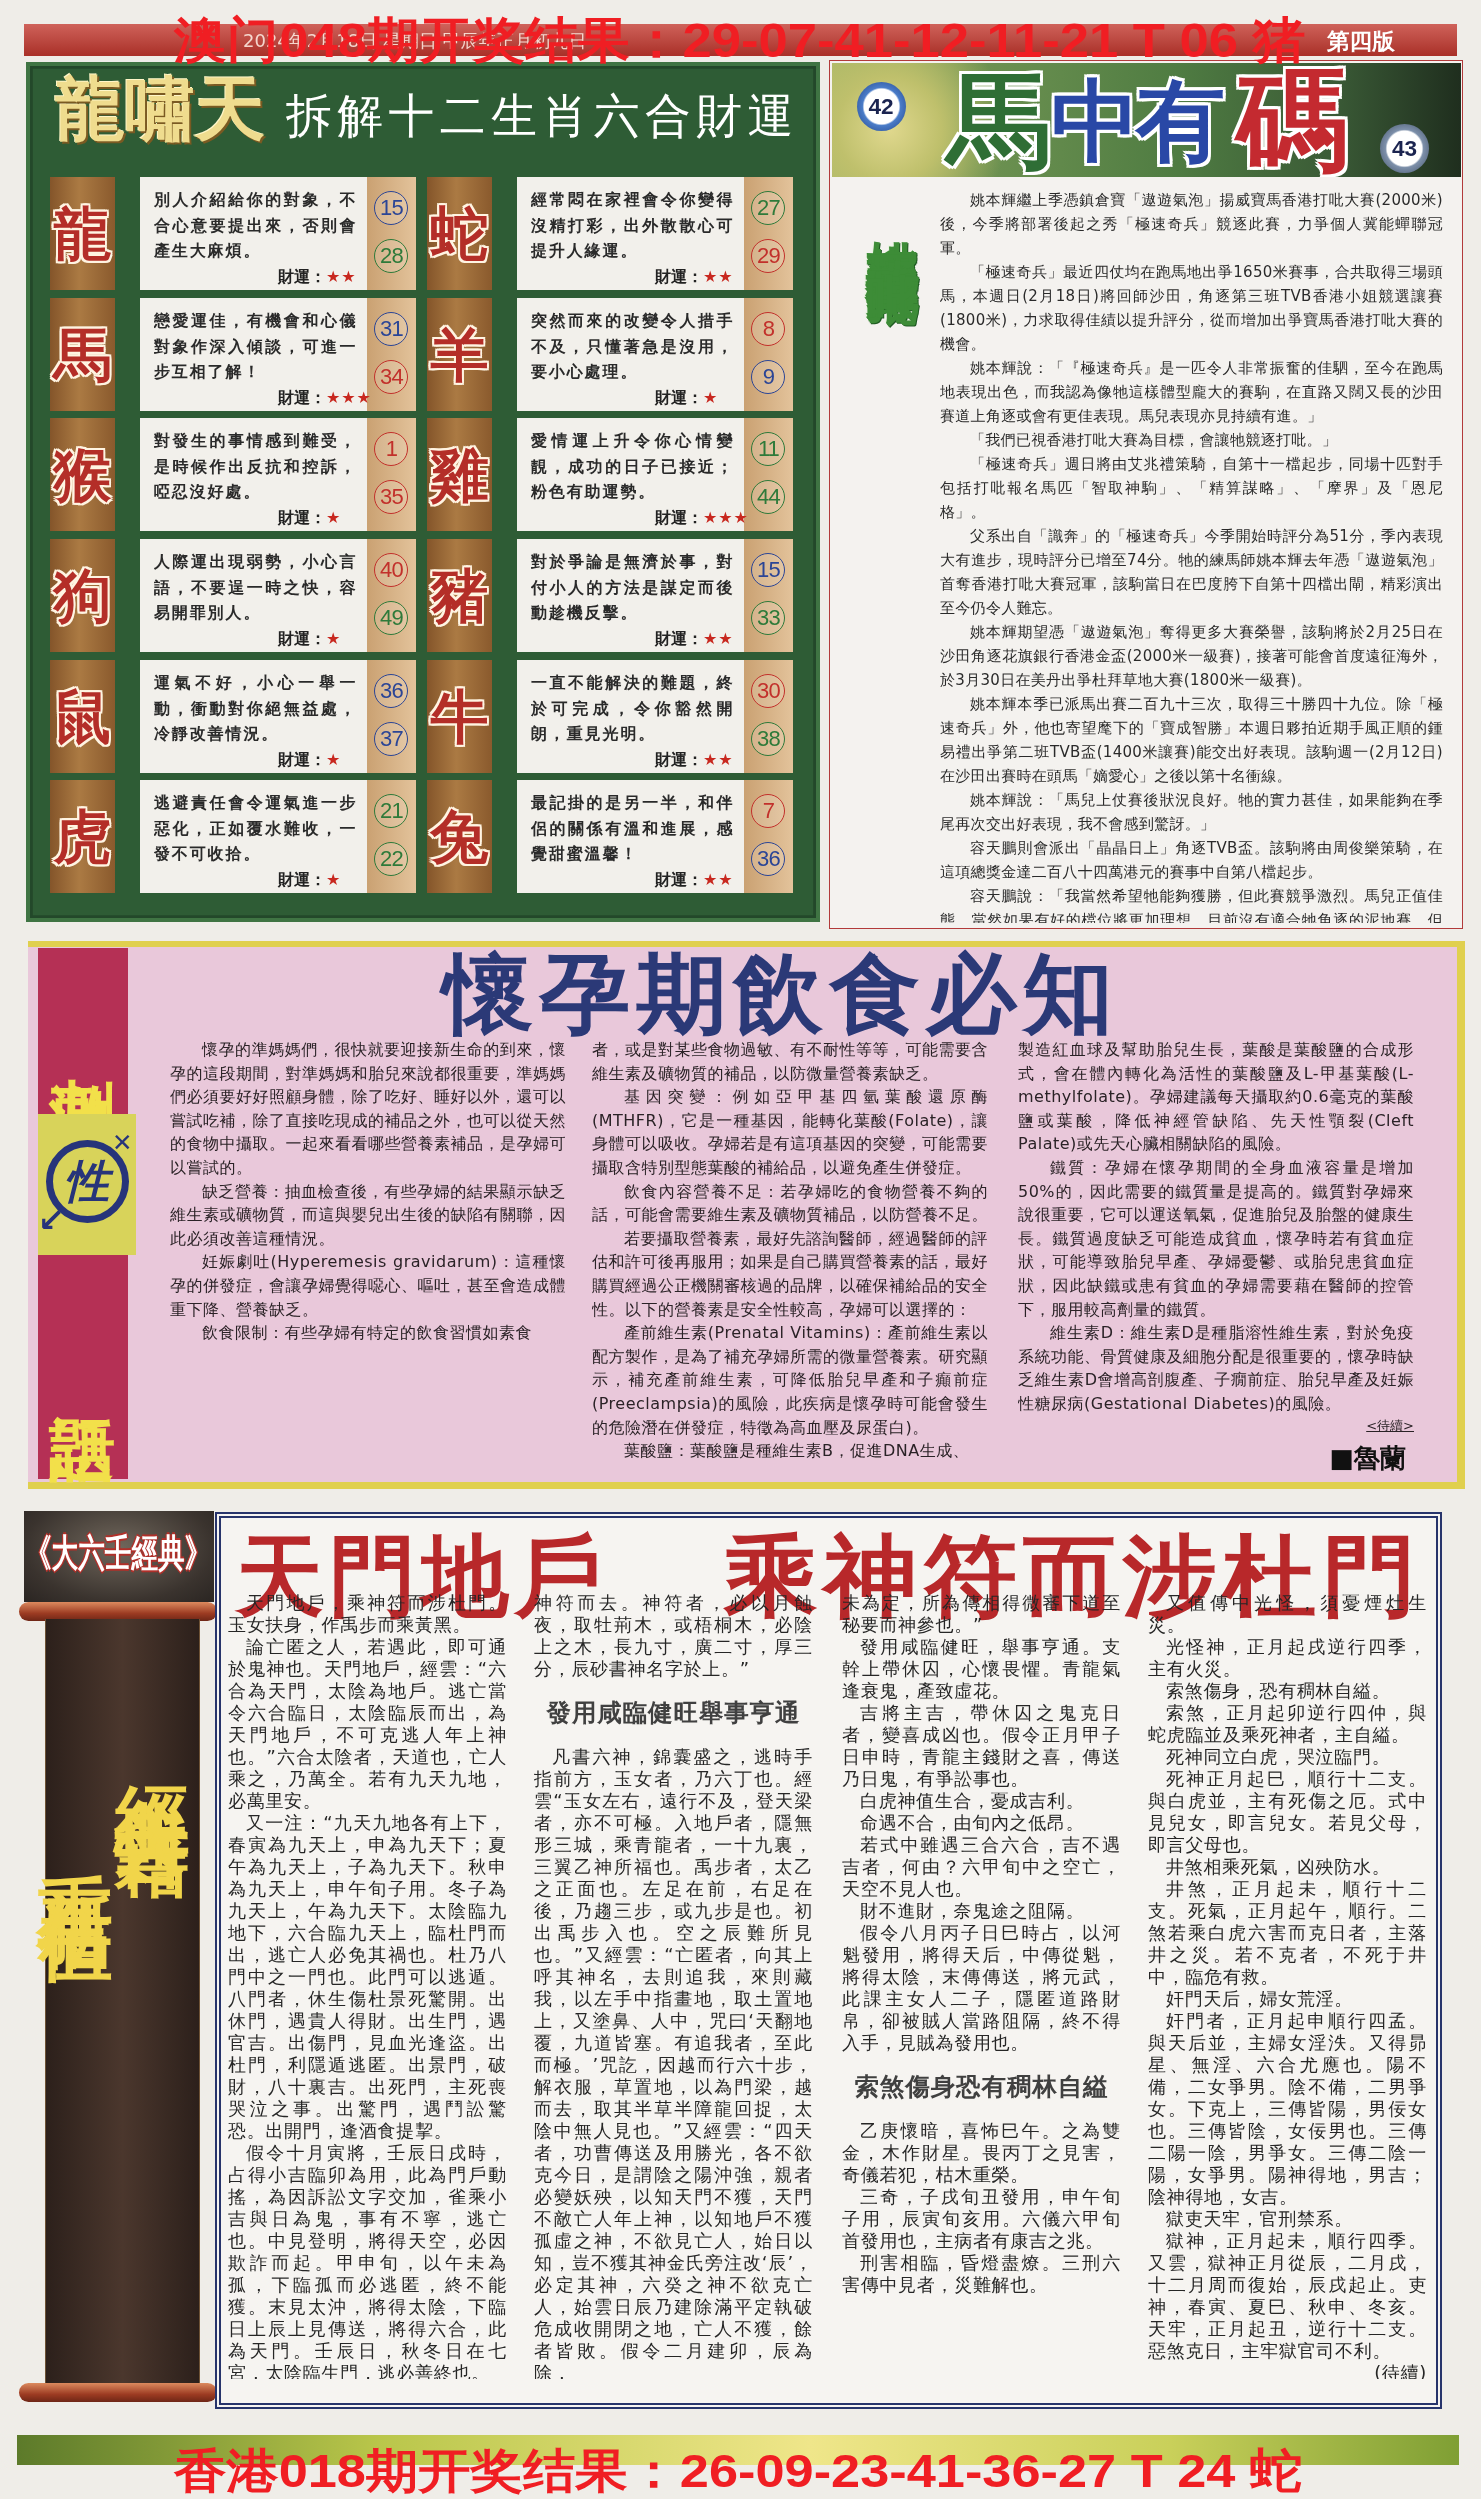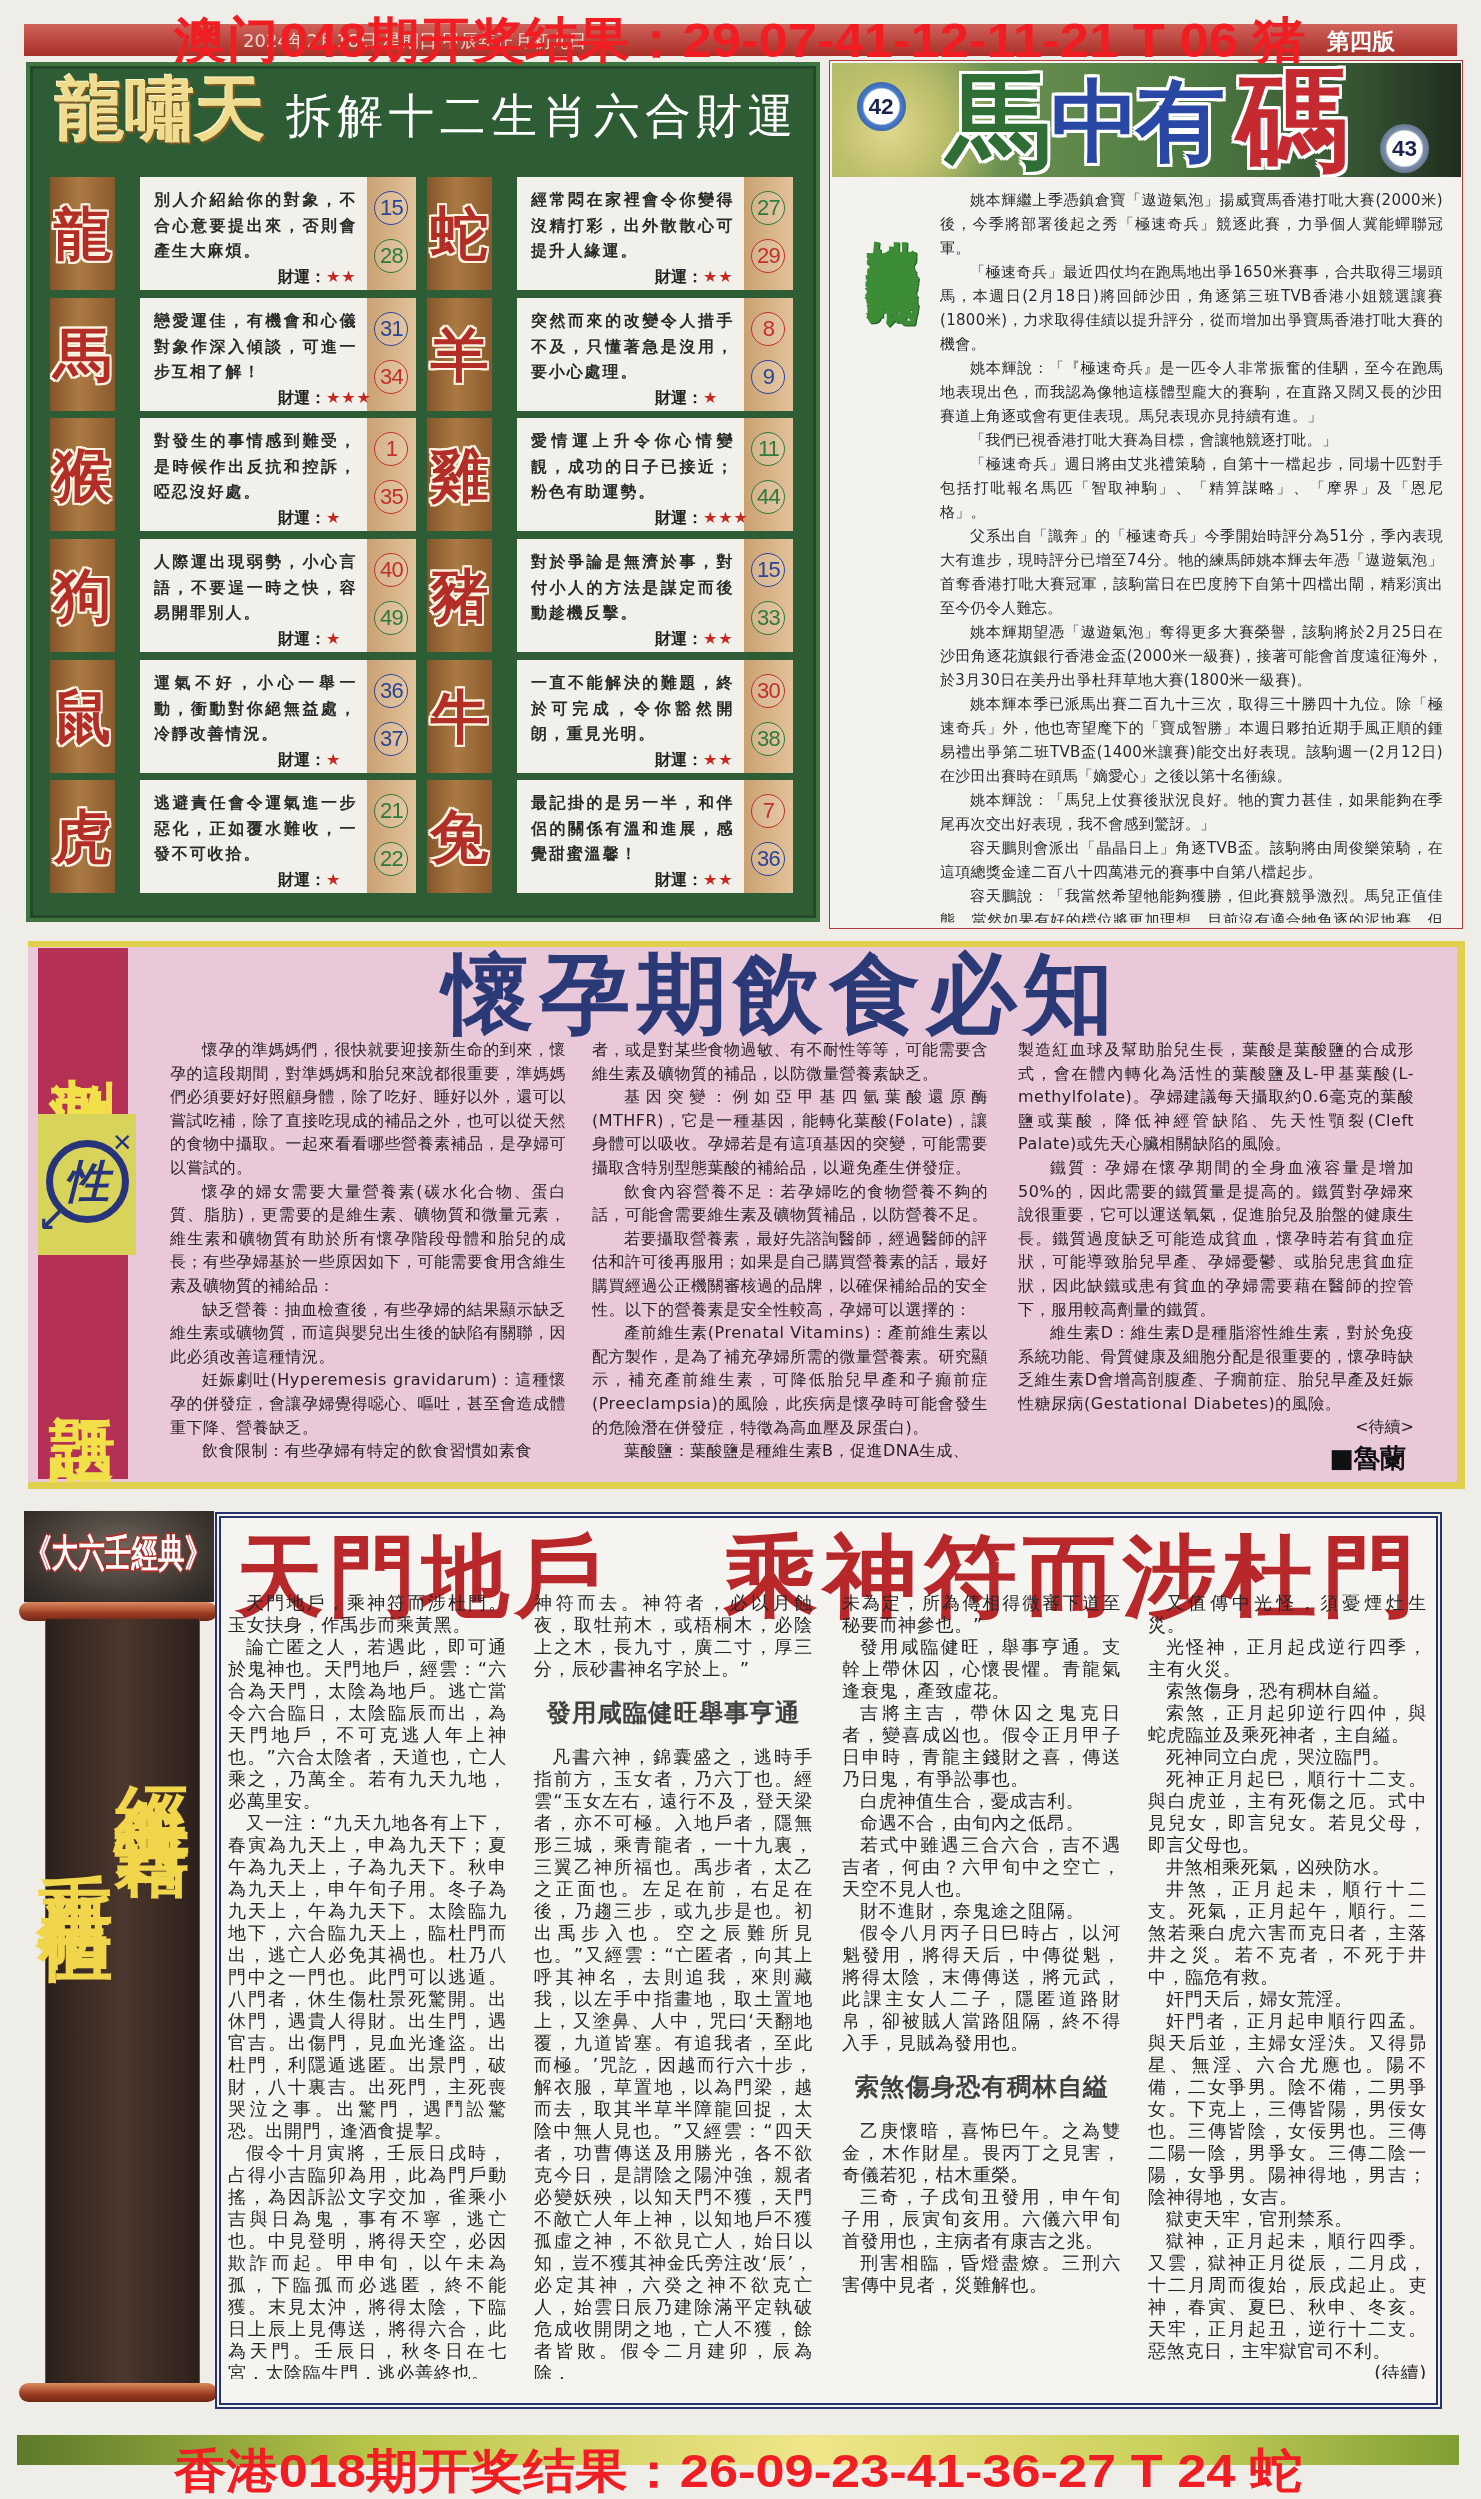--- a/index.html
+++ b/index.html
@@ -62,21 +62,21 @@
 .tb-mid{height:141px;background:#d8d35a;position:relative;}
 .tb-bot{height:224px;}
 .sexcircle{position:absolute;left:7.5px;top:26px;width:83px;height:83px;border-radius:50%;border:7.5px solid #27347a;display:flex;align-items:center;justify-content:center;
   font-size:45px;font-weight:bold;font-style:italic;color:#27347a;}
 .arrow-ic{position:absolute;left:0px;top:90px;font-size:32px;color:#27347a;font-weight:bold;line-height:1;}
 .cross-ic{position:absolute;left:74px;top:17px;font-size:24.5px;color:#27347a;font-weight:bold;line-height:1;}
 .ptitle{left:443px;top:950px;font-size:87px;font-weight:bold;color:#2b3977;line-height:1;letter-spacing:5.7px;}
 .pcol{top:1038px;width:396px;height:435px;font-size:16px;line-height:23.6px;letter-spacing:0.5px;text-align:justify;color:#2a2226;overflow:hidden;}
 .pcol p{text-indent:2em;}
 .pcol p.cont{text-indent:0;}
-.ptbc{left:1018px;top:1417px;width:396px;text-align:right;font-size:16px;color:#2a2226;}
+.ptbc{left:1018px;top:1417px;width:396px;text-align:right;font-size:13px;color:#2a2226;text-decoration:underline;}
 .pauthor{left:1018px;top:1441px;width:388px;text-align:right;font-size:26px;font-weight:bold;color:#111;}
 
 
 .ctop{left:23.6px;top:1511px;width:190px;height:91px;background:radial-gradient(ellipse at 50% 40%,#70675c,#3a332e 70%,#2a2522);}
 .cseries{left:25.4px;top:1534px;font-size:38px;font-weight:bold;color:#fff;line-height:1;
   text-shadow:1.9px 0 0 #b0302a,-1.9px 0 0 #b0302a,0 1.9px 0 #b0302a,0 -1.9px 0 #b0302a;}
 .crod{left:19px;width:198px;height:19px;border-radius:9.4px;background:linear-gradient(#dc8a5e,#9c3b22 60%,#6e2616);}
 .cscroll{left:45px;top:1619px;width:155px;height:765px;background:linear-gradient(90deg,#2c201b,#4b372d 50%,#2c201b);border-left:1.9px solid #6d5235;border-right:1.9px solid #6d5235;}
 .cslogan{writing-mode:vertical-rl;font-size:75px;font-weight:bold;color:#f1d54a;letter-spacing:13px;line-height:1;}
 .cbox{left:215px;top:1512px;width:1227px;height:897px;border:6.6px double #27346b;background:#f6f4f1;}
@@ -268,21 +268,20 @@
         <span>性</span>
       </div>
     <span class="arrow-ic">↙</span>
     <span class="cross-ic">✕</span>
   </div>
   <div class="tb-red tb-bot">話題</div>
 </div>
 <div class="abs ptitle serif nowrap" style="transform-origin: left top; transform: scaleX(1.04227);">懷孕期飲食必知</div>
 <div class="abs pcol" style="left:170px;">
   <p>懷孕的準媽媽們，很快就要迎接新生命的到來，懷孕的這段期間，對準媽媽和胎兒來說都很重要，準媽媽們必須要好好照顧身體，除了吃好、睡好以外，還可以嘗試吃補，除了直接吃現成的補品之外，也可以從天然的食物中攝取。一起來看看哪些營養素補品，是孕婦可以嘗試的。</p>
-  <p>懷孕的婦女需要大量營養素(碳水化合物、蛋白質、脂肪)，更需要的是維生素、礦物質和微量元素，維生素和礦物質有助於所有懷孕階段母體和胎兒的成長；有些孕婦基於一些原因如下，可能需要食用含維生素及礦物質的補給品：</p>
   <p>缺乏營養：抽血檢查後，有些孕婦的結果顯示缺乏維生素或礦物質，而這與嬰兒出生後的缺陷有關聯，因此必須改善這種情況。</p>
   <p>妊娠劇吐(Hyperemesis gravidarum)：這種懷孕的併發症，會讓孕婦覺得噁心、嘔吐，甚至會造成體重下降、營養缺乏。</p>
   <p>飲食限制：有些孕婦有特定的飲食習慣如素食</p>
 </div>
 <div class="abs pcol" style="left:592px;">
   <p class="cont">者，或是對某些食物過敏、有不耐性等等，可能需要含維生素及礦物質的補品，以防微量營養素缺乏。</p>
   <p>基因突變：例如亞甲基四氫葉酸還原酶(MTHFR)，它是一種基因，能轉化葉酸(Folate)，讓身體可以吸收。孕婦若是有這項基因的突變，可能需要攝取含特別型態葉酸的補給品，以避免產生併發症。</p>
   <p>飲食內容營養不足：若孕婦吃的食物營養不夠的話，可能會需要維生素及礦物質補品，以防營養不足。</p>
   <p>若要攝取營養素，最好先諮詢醫師，經過醫師的評估和許可後再服用；如果是自己購買營養素的話，最好購買經過公正機關審核過的品牌，以確保補給品的安全性。以下的營養素是安全性較高，孕婦可以選擇的：</p>
   <p>產前維生素(Prenatal Vitamins)：產前維生素以配方製作，是為了補充孕婦所需的微量營養素。研究顯示，補充產前維生素，可降低胎兒早產和子癲前症(Preeclampsia)的風險，此疾病是懷孕時可能會發生的危險潛在併發症，特徵為高血壓及尿蛋白)。</p>

